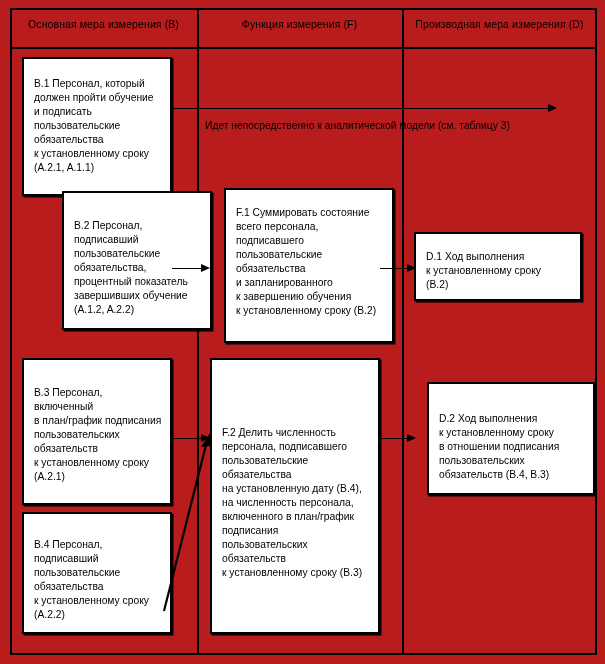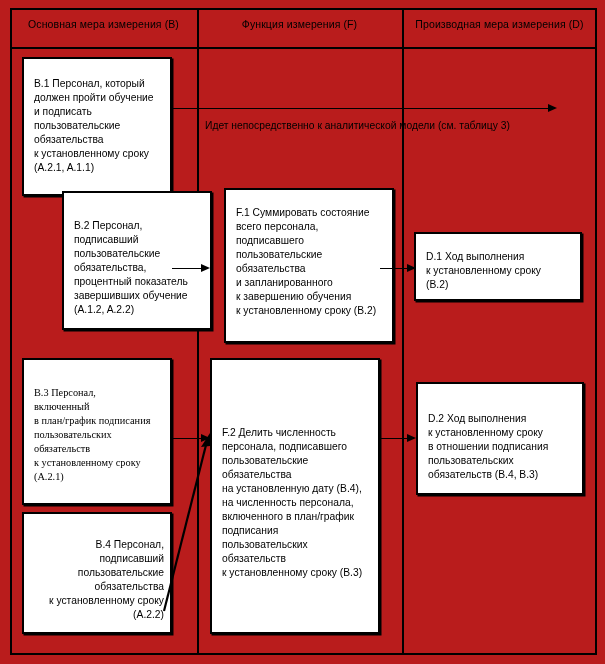--- a/index.html
+++ b/index.html
@@ -77,34 +77,34 @@
     right: 6px;
     white-space: pre-line;
   }
 
   
   #box-b1 { left: 22px;  top: 57px;  width: 150px; height: 139px; }
   #box-b1 .txt { top: 18px; }
   #box-b2 { left: 22px;  top: 191px; width: 150px; height: 139px; margin-left: 40px; }
   #box-b2 .txt { top: 26px; }
   #box-b3 { left: 22px;  top: 358px; width: 150px; height: 147px; }
-  #box-b3 .txt { top: 26px; font-family: Liberation Serif, serif; }
-  #box-b4 { left: 22px;  top: 512px; width: 150px; height: 122px; text-align: right; }
+  #box-b3 .txt { top: 26px; }
+  #box-b4 { left: 22px;  top: 512px; width: 150px; height: 122px; }
   #box-b4 .txt { top: 24px; }
 
   
   #box-f1 { left: 224px; top: 188px; width: 170px; height: 155px; }
   #box-f1 .txt { top: 16px; }
   #box-f2 { left: 210px; top: 358px; width: 170px; height: 276px; text-decoration: underline; }
   #box-f2 .txt { top: 66px; }
 
   
   #box-d1 { left: 414px; top: 232px; width: 168px; height: 69px; }
   #box-d1 .txt { top: 16px; }
-  #box-d2 { left: 416px; top: 382px; width: 168px; height: 113px; }
+  #box-d2 { left: 427px; top: 382px; width: 168px; height: 113px; }
   #box-d2 .txt { top: 28px; }
 
   
   .hline {
     position: absolute;
     height: 0;
     border-top: 1.6px solid #000;
   }
   .arrowhead {
     position: absolute;

